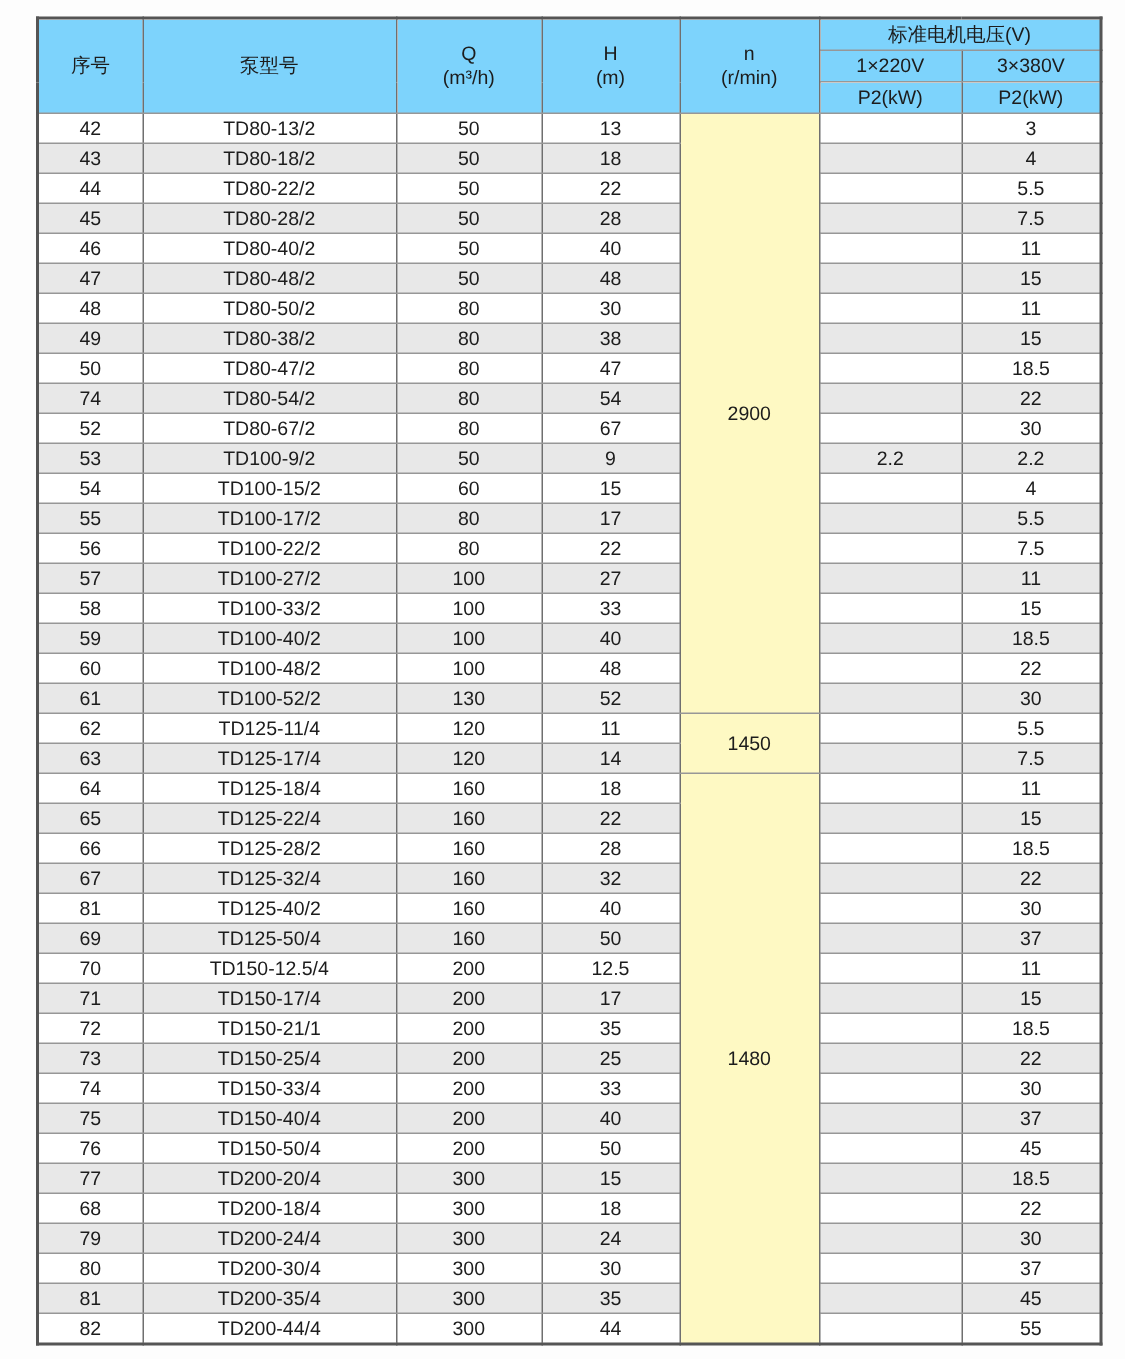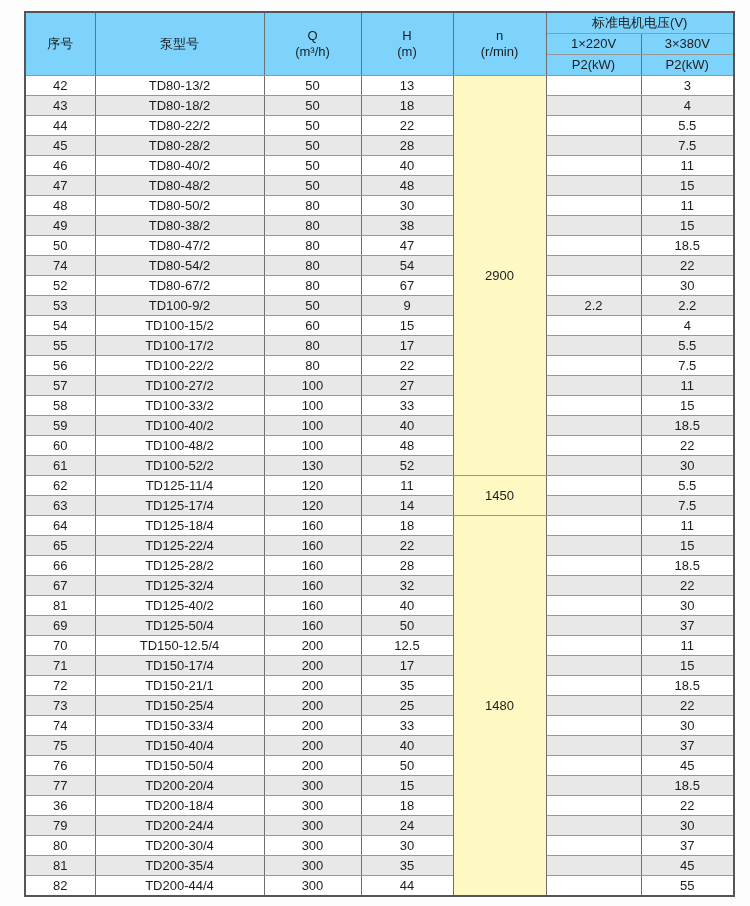--- a/index.html
+++ b/index.html
@@ -386,21 +386,21 @@
         </tr>
         <tr class="shade">
           <td>77</td>
           <td>TD200-20/4</td>
           <td>300</td>
           <td>15</td>
           <td></td>
           <td>18.5</td>
         </tr>
         <tr>
-          <td>36</td>
+          <td>68</td>
           <td>TD200-18/4</td>
           <td>300</td>
           <td>18</td>
           <td></td>
           <td>22</td>
         </tr>
         <tr class="shade">
           <td>79</td>
           <td>TD200-24/4</td>
           <td>300</td>

